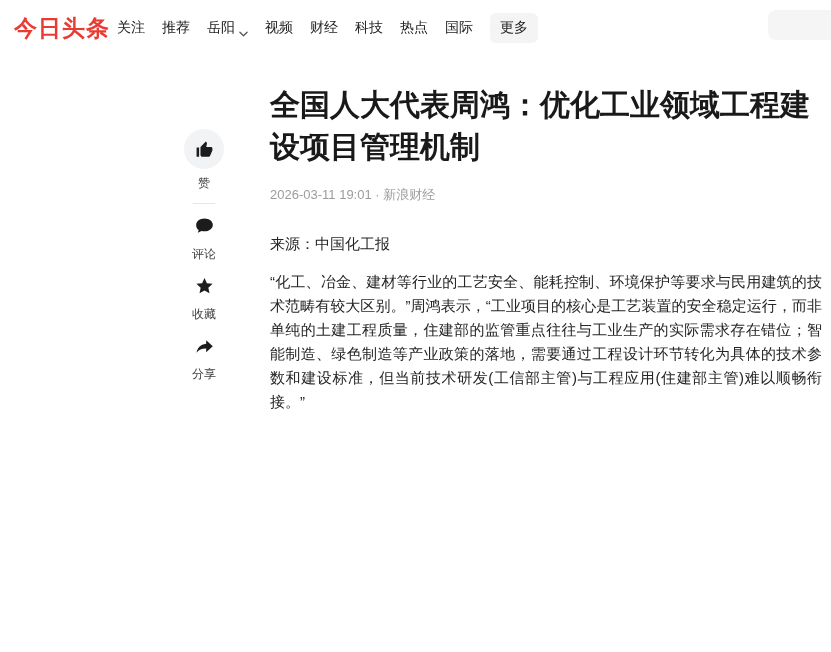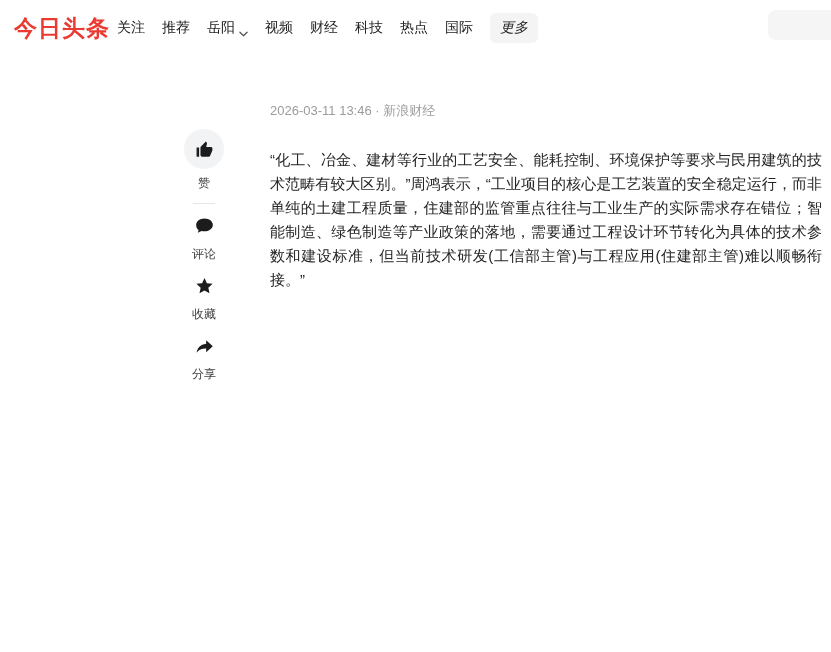--- a/index.html
+++ b/index.html
@@ -18,21 +18,21 @@
     position:absolute; left:14px; top:13px;
     font-size:23px; font-weight:800; letter-spacing:1px;
     color:#ea3b33; cursor:pointer;
   }
   .nav {
     position:absolute; left:117px; top:0; height:56px;
     display:flex; align-items:center; gap:17px;
     font-size:14px; color:#222;
   }
   .nav-item { display:flex; align-items:flex-end; gap:4px; cursor:pointer; white-space:nowrap; }
-  .nav-item.pill { background:#f4f4f5; padding:6px 10px; border-radius:6px;font-style:italic; }
+  .nav-item.pill { background:#f4f4f5; padding:6px 10px; border-radius:6px; }
   .chevron { display:inline-block; width:9px; height:6px; }
   .search-box {
     position:absolute; left:768px; top:10px; width:75px; height:30px;
     background:#f5f5f6; border-radius:8px; cursor:pointer;
   }
 
   
   .side { position:absolute; left:184px; top:129px; width:40px; text-align:center; }
   .like-btn {
     width:40px; height:40px; border-radius:50%; background:#f2f3f5;
@@ -125,17 +125,19 @@
 
   <div class="side-btn">
     <svg width="21" height="20" viewBox="0 0 24 24" fill="#1c1c1c">
         <path d="M14 9.2V5l8 7.2-8 7.2v-4.3c-5.2-.1-8.8 1.5-11.5 4.9.9-5.4 4.3-9.9 11.5-10.8z"></path>
       </svg>
   </div>
   <div class="side-label">分享</div>
 </div>
 
 <div class="article">
-  <div class="meta">2026-03-11 13:46 · 新浪财经</div>
+  <h1 class="title">全国人大代表周鸿：优化工业领域工程建设项目管理机制</h1>
+  <div class="meta">2026-03-11 19:01 · 新浪财经</div>
   <div class="body-text">
+    <p>来源：中国化工报</p>
     <p>“化工、冶金、建材等行业的工艺安全、能耗控制、环境保护等要求与民用建筑的技术范畴有较大区别。”周鸿表示，“工业项目的核心是工艺装置的安全稳定运行，而非单纯的土建工程质量，住建部的监管重点往往与工业生产的实际需求存在错位；智能制造、绿色制造等产业政策的落地，需要通过工程设计环节转化为具体的技术参数和建设标准，但当前技术研发(工信部主管)与工程应用(住建部主管)难以顺畅衔接。”</p>
   </div>
 </div>
 
 </body></html>

